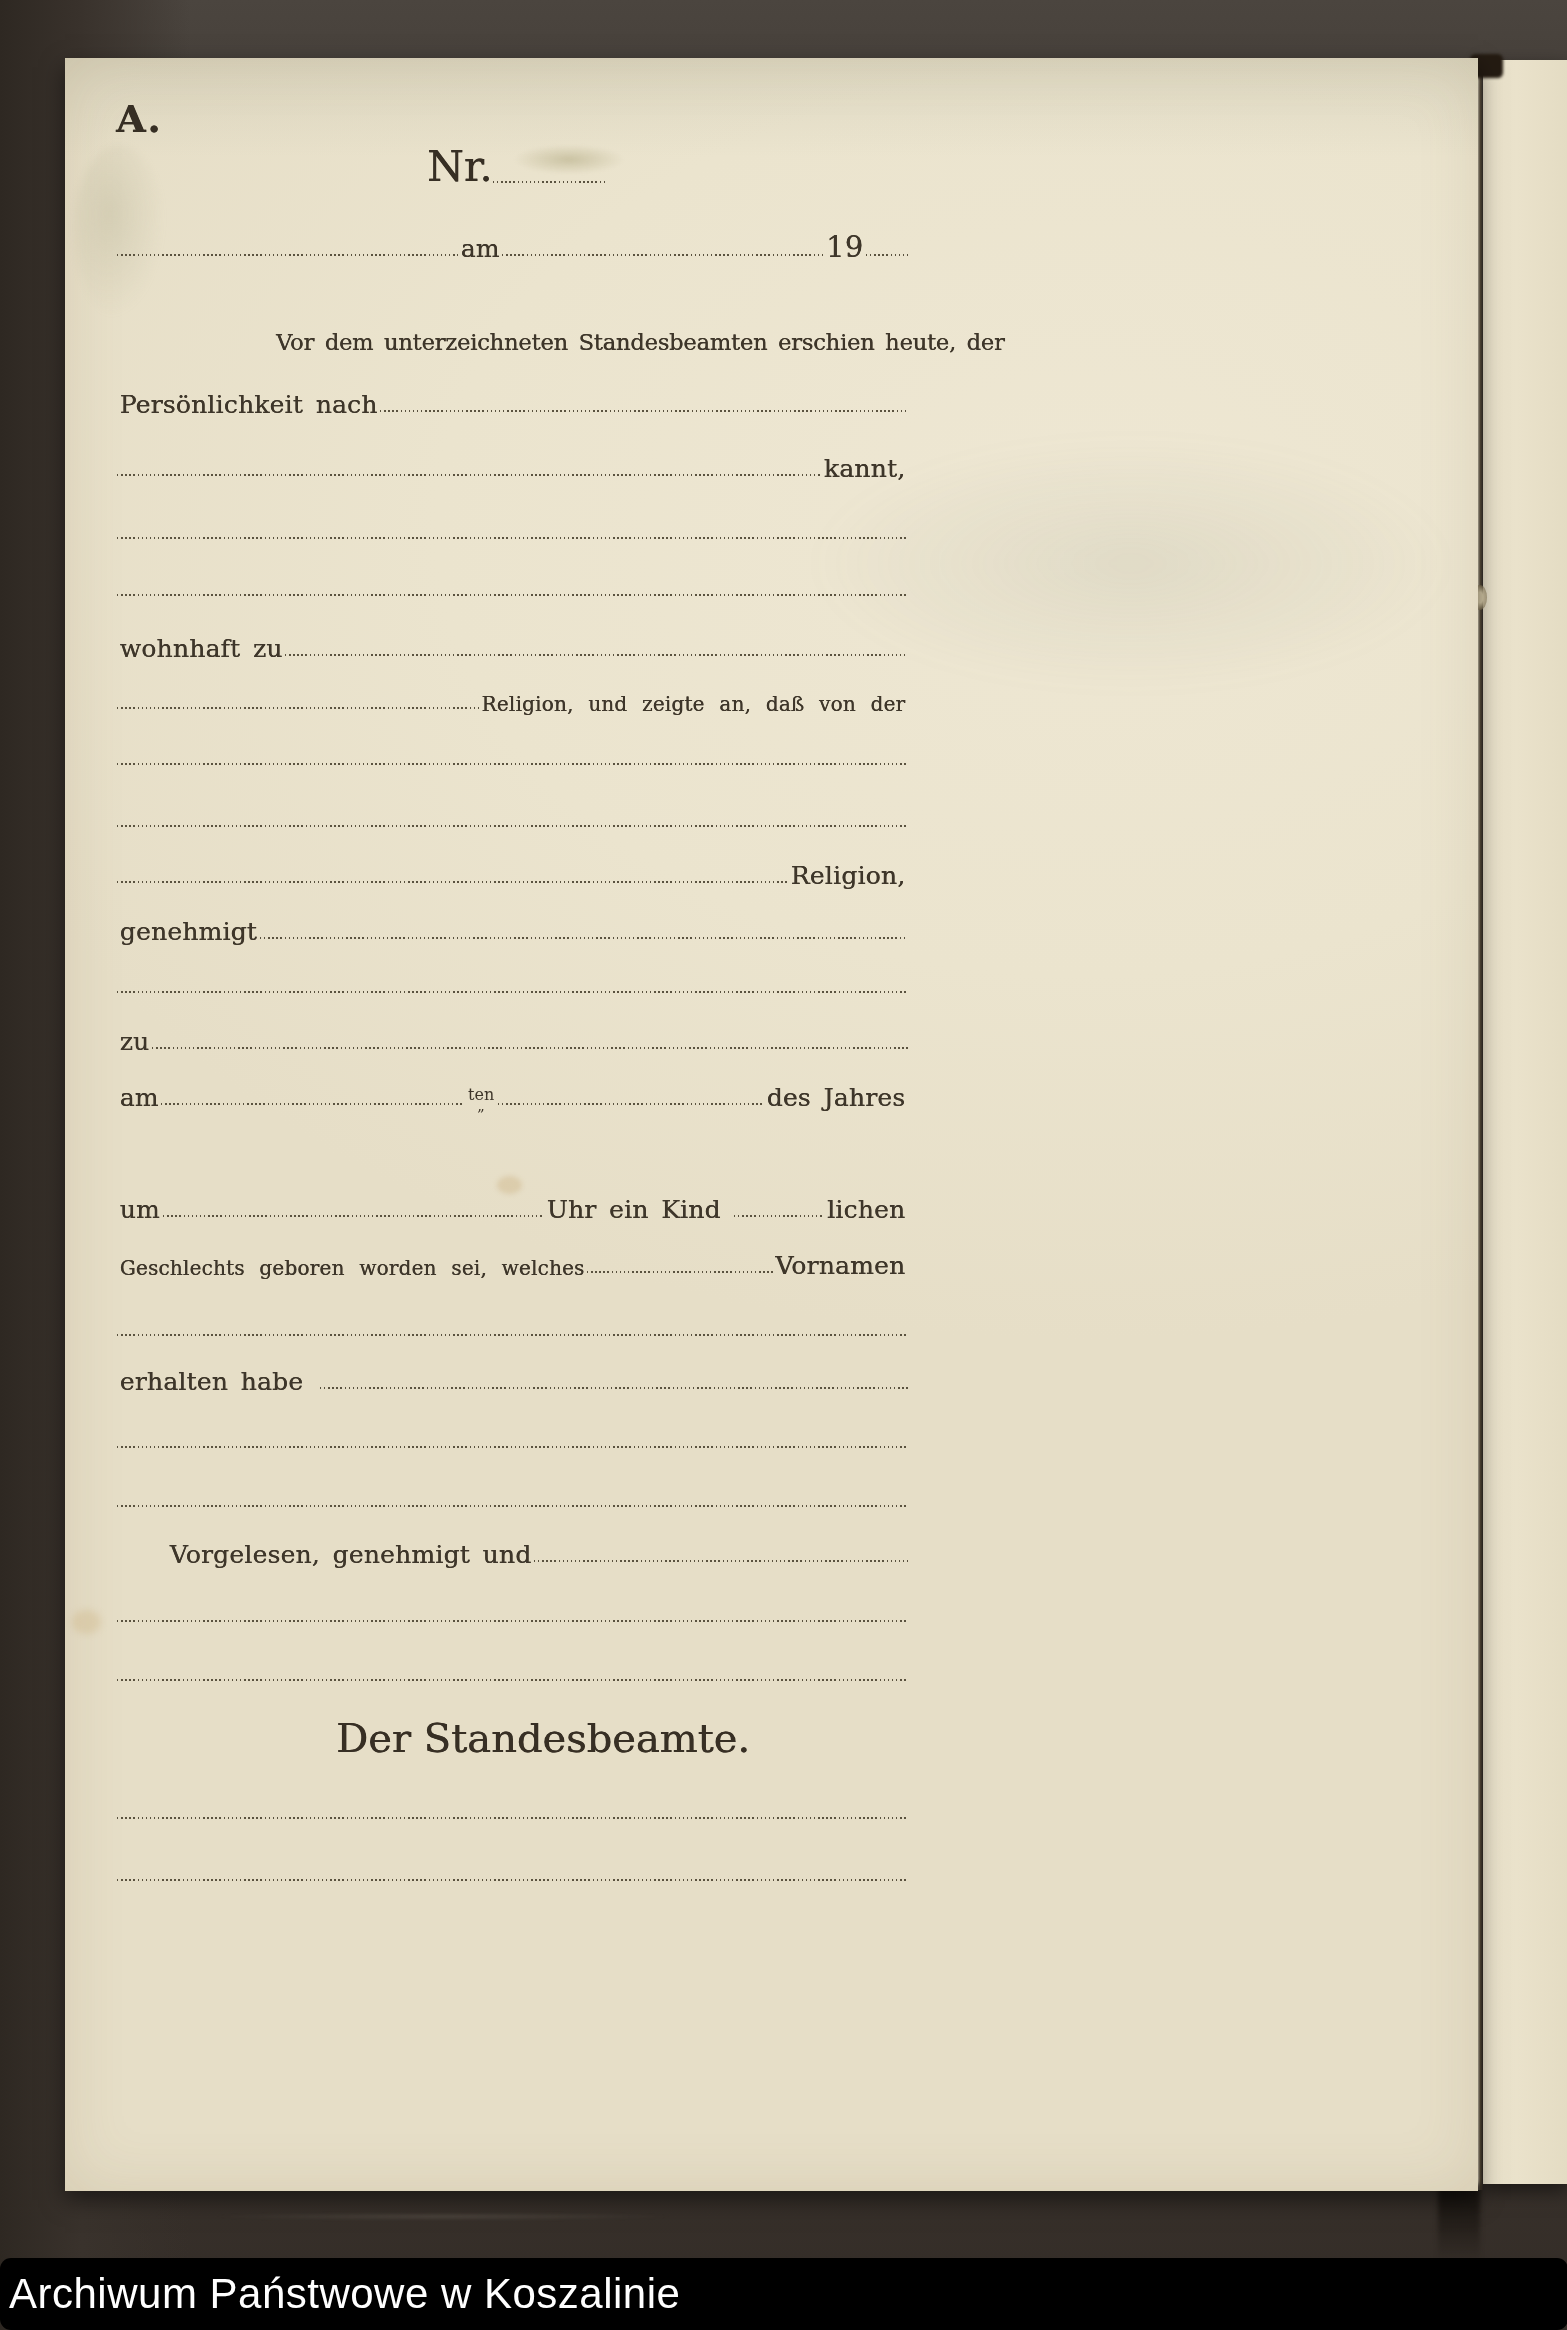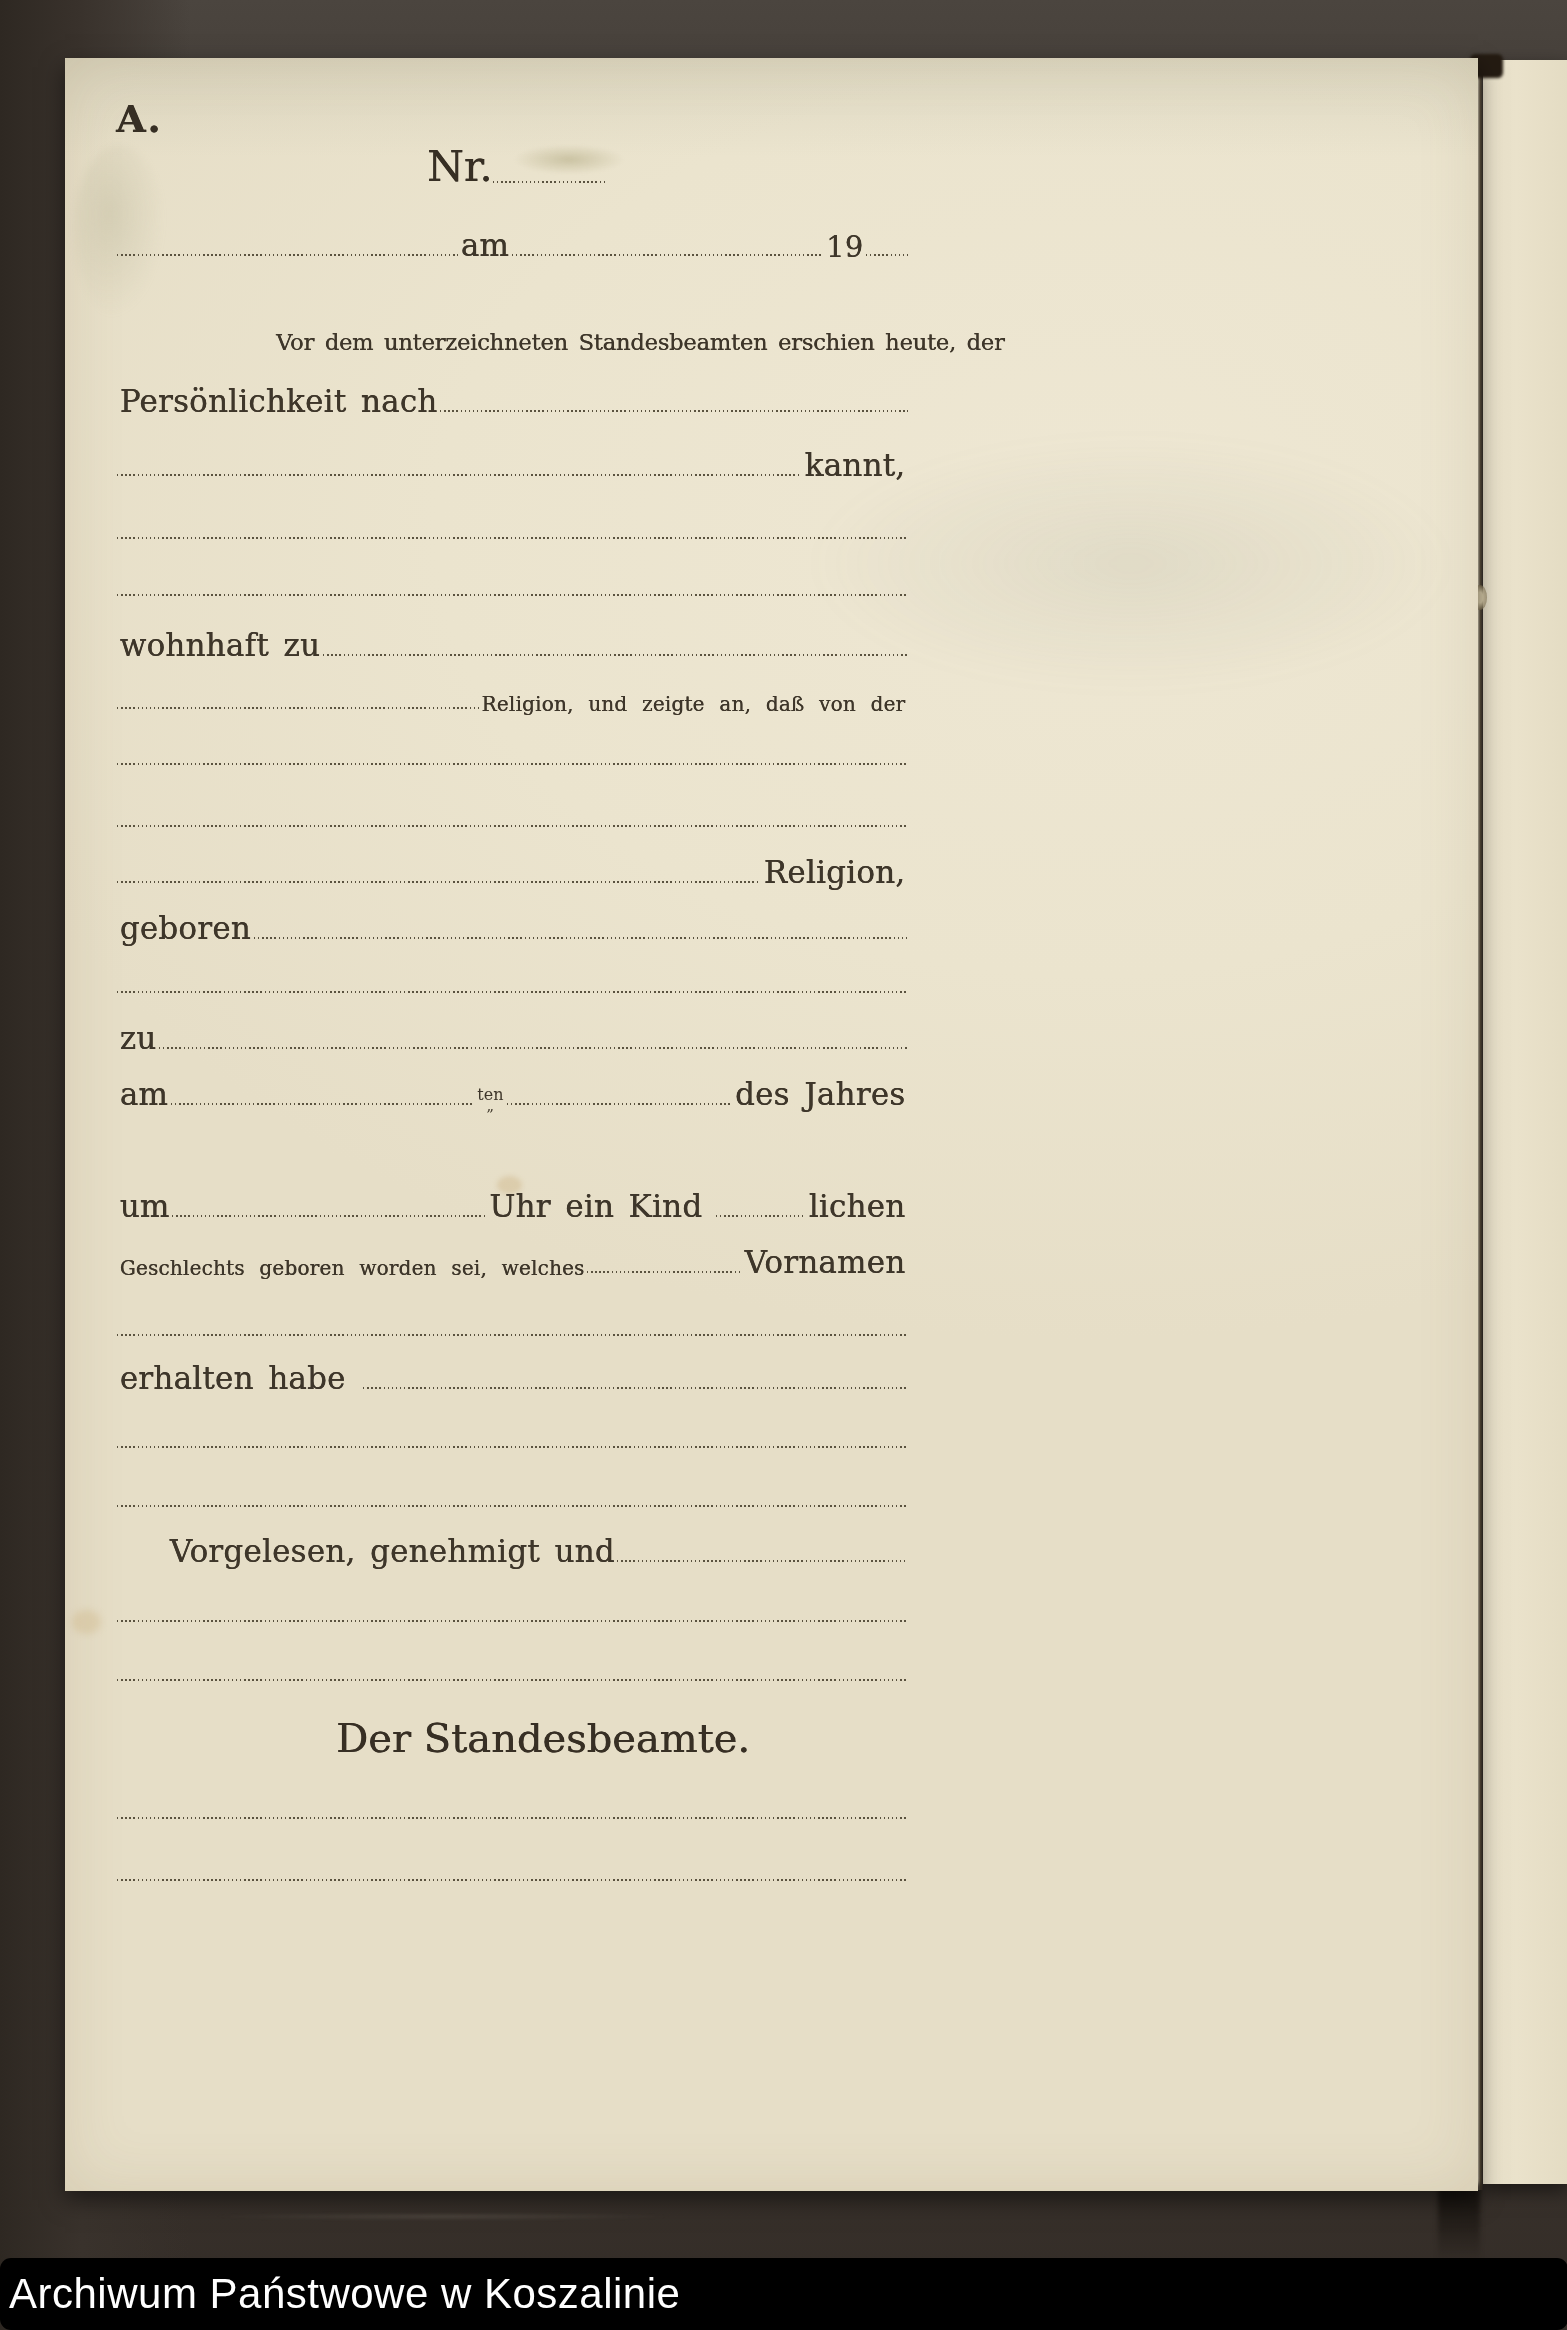--- a/index.html
+++ b/index.html
@@ -36,21 +36,21 @@
     background:rgba(182,142,72,.22);filter:blur(2.7px);}
   .stain2{position:absolute;left:7.2px;top:1552px;width:29px;height:23.5px;border-radius:50%;
     background:rgba(190,150,80,.20);filter:blur(3.6px);}
   .shade{position:absolute;left:741px;top:379px;width:650px;height:253px;border-radius:50%;
     background:radial-gradient(ellipse at center,rgba(128,134,114,.12),rgba(0,0,0,0) 70%);filter:blur(12.6px);}
   .a-label{position:absolute;left:51px;top:38px;font-size:38px;font-weight:bold;
     letter-spacing:1.8px;color:#372f24;text-shadow:0.4px 0 0 currentColor;}
   .nr-row{position:absolute;left:362px;top:83px;height:47px;display:flex;align-items:flex-end;}
   .nr-row .nr{font-size:42px;line-height:1;color:#372f24;text-shadow:0.4px 0 0 currentColor;margin-top:40px;}
   .r{position:absolute;left:52px;right:570px;height:36px;display:flex;align-items:flex-end;}
-  .t{font-size:31px;line-height:1.05;white-space:nowrap;letter-spacing:0.2px;word-spacing:4.5px;
+  .t{font-size:25px;line-height:1.05;white-space:nowrap;letter-spacing:0.2px;word-spacing:4.5px;
      color:#3e362a;text-shadow:0.3px 0 0 currentColor;padding:0 2.7px;}
   .t.small{font-size:20px;word-spacing:8.1px;}
   .n18{font-size:29px;}
   .dl{display:block;height:1.8px;margin-bottom:6.3px;flex:0 0 auto;
     background:repeating-linear-gradient(to right,#5a523f 0 1.4px,rgba(0,0,0,0) 1.4px 4.1px);}
   .dl.f{flex:1 1 auto;}
   .nr-row .dl{width:114px;margin-bottom:5.4px;}
   .intro{position:absolute;left:211px;top:271px;font-size:22.6px;letter-spacing:-0.2px;word-spacing:3.6px;
     white-space:nowrap;color:#3e362a;text-shadow:0.3px 0 0 currentColor;}
   .sup{display:inline-flex;flex-direction:column;align-items:center;justify-content:flex-end;
@@ -133,21 +133,21 @@
     <div class="r" style="top:739px">
         <i class="dl f"></i>
       </div>
 
     <div class="r" style="top:795px">
       <i class="dl f"></i>
       <span class="t">Religion,</span>
     </div>
 
     <div class="r" style="top:851px">
-      <span class="t">geboren</span>
+      <span class="t">genehmigt</span>
       <i class="dl f"></i>
     </div>
 
     <div class="r" style="top:905px">
         <i class="dl f"></i>
       </div>
 
     <div class="r" style="top:961px">
       <span class="t">zu</span>
       <i class="dl f"></i>

